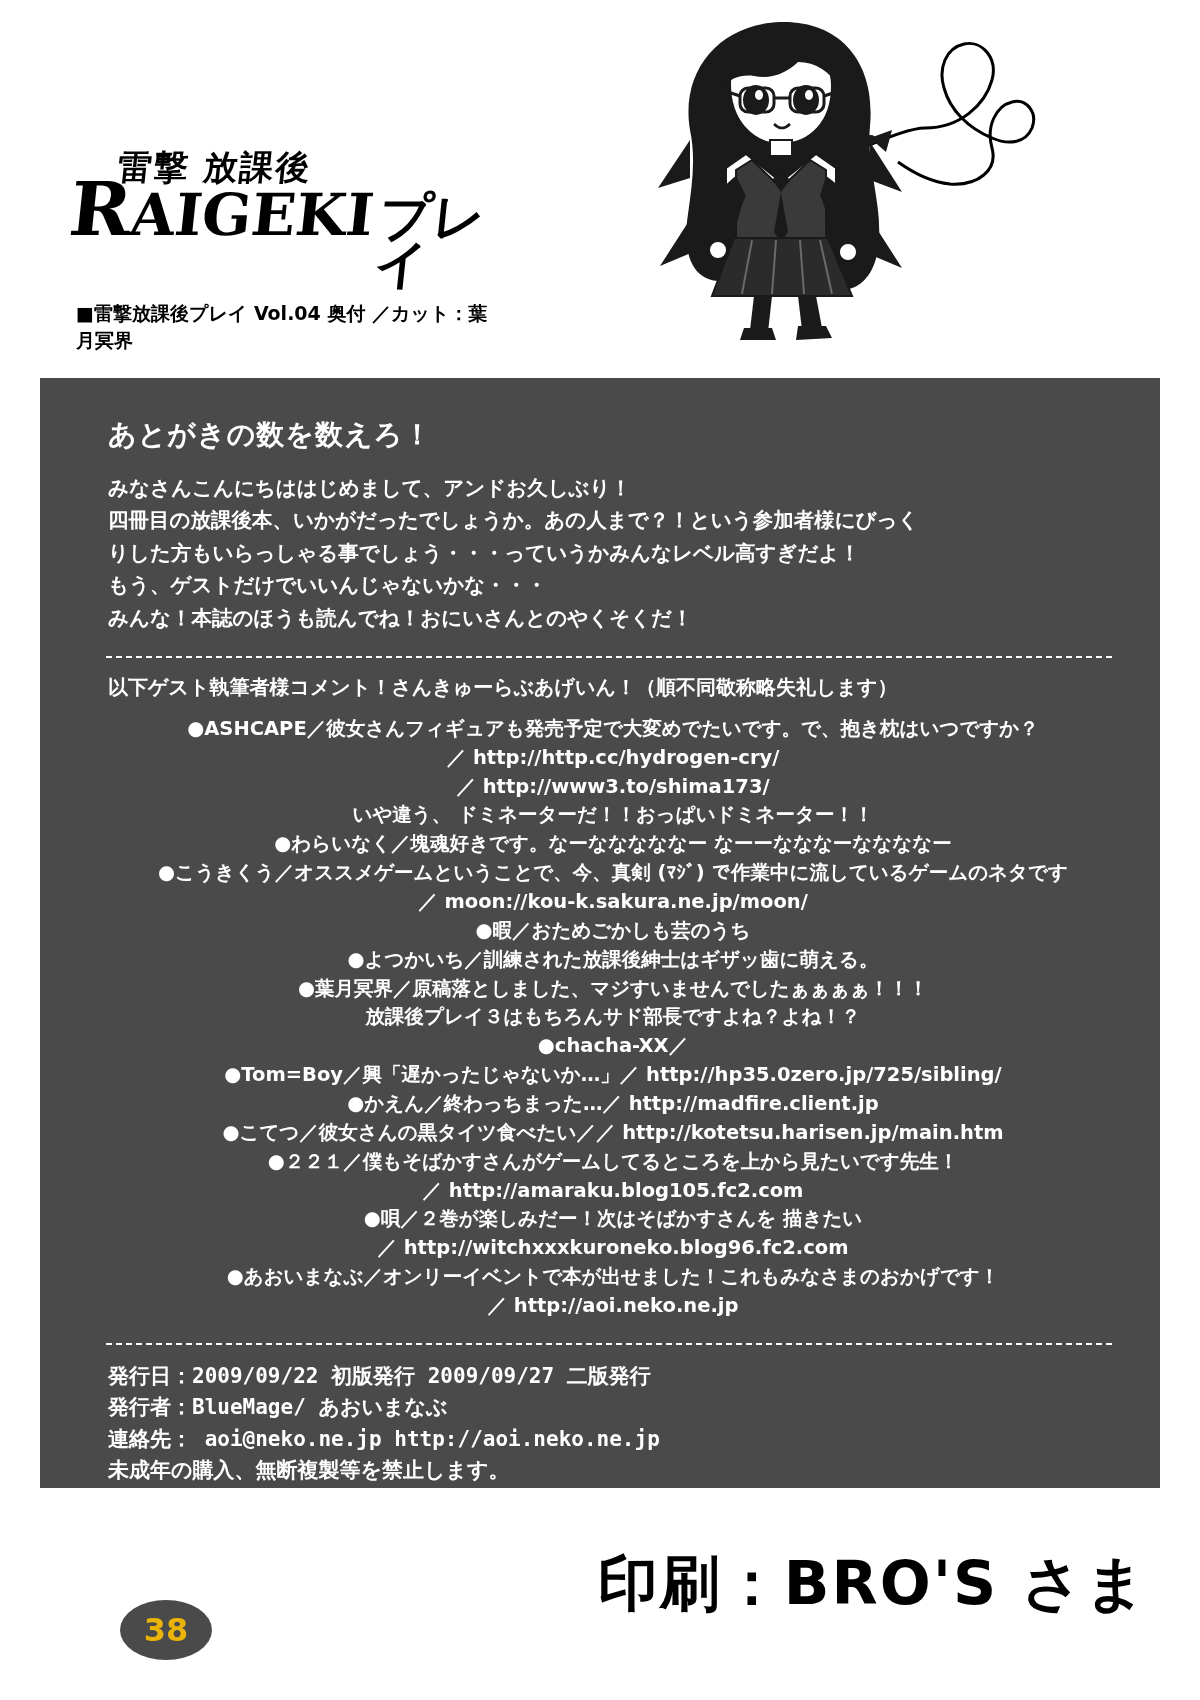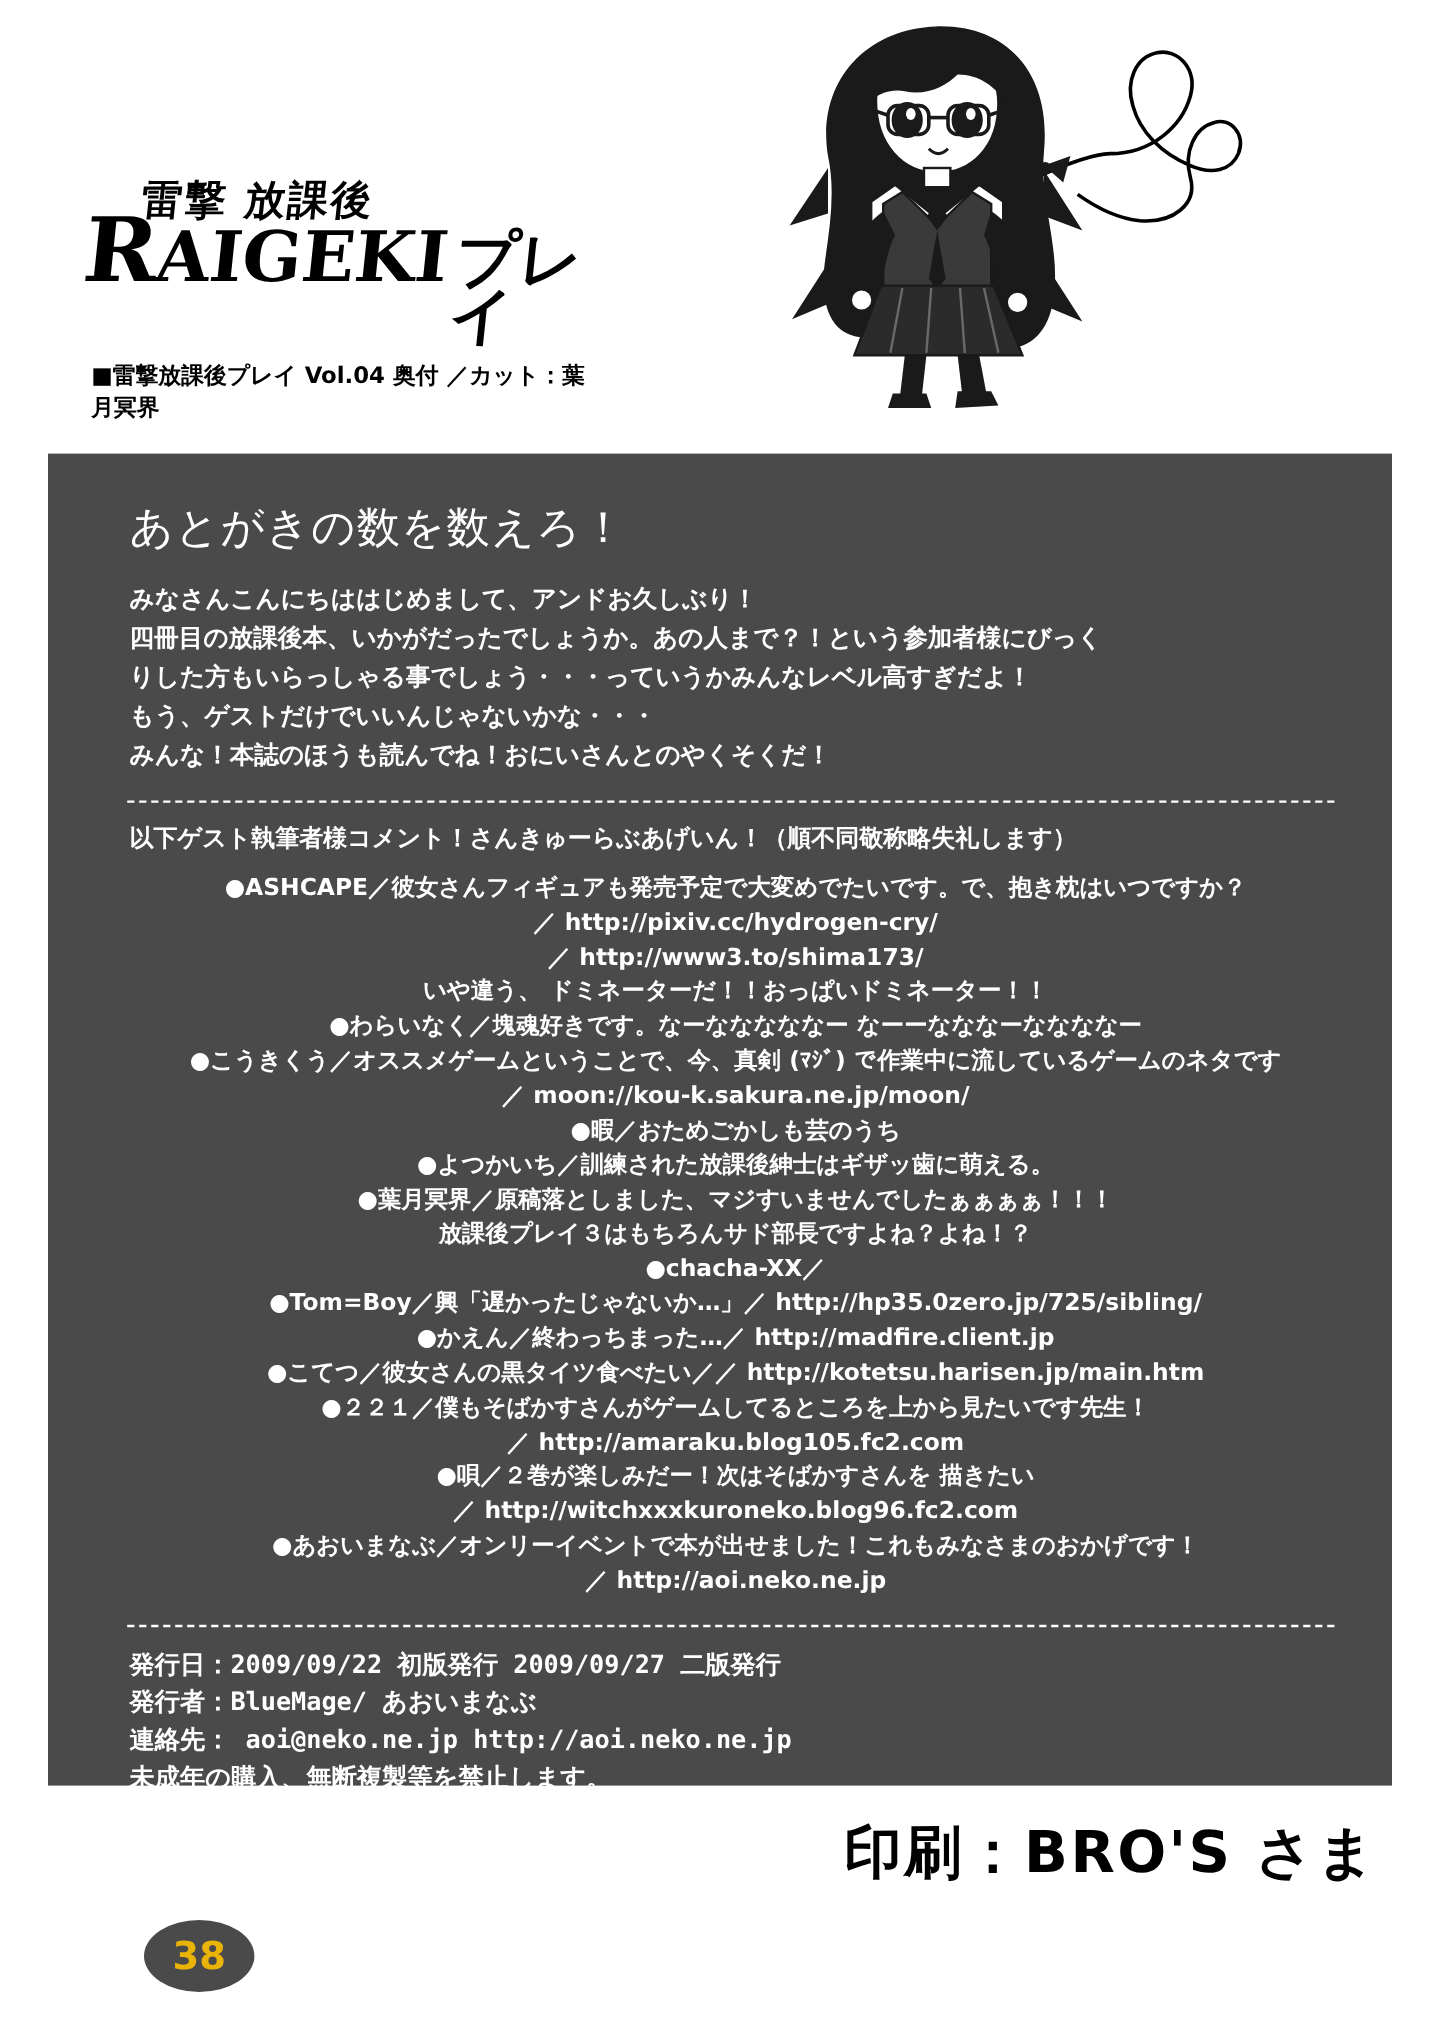--- a/index.html
+++ b/index.html
@@ -87,22 +87,22 @@
     top: 378px;
     width: 1120px;
     height: 1110px;
     background: #4a4a4a;
     color: #ffffff;
     box-sizing: border-box;
     padding: 26px 42px 20px 60px;
   }
   .panel-title {
     font-family: "DejaVu Sans", sans-serif;
-    font-weight: normal;
-    font-size: 36px;
+    font-weight: bold;
+    font-size: 28px;
     letter-spacing: 1px;
     margin: 12px 0 18px 8px;
   }
   .intro {
     font-family: "DejaVu Sans", sans-serif;
     font-weight: bold;
     font-size: 20.5px;
     line-height: 1.58;
     margin-left: 8px;
     white-space: pre-line;
@@ -136,24 +136,24 @@
     font-size: 21px;
     line-height: 1.5;
     margin-left: 8px;
     white-space: pre-line;
   }
 
   
   .printer {
     position: absolute;
     right: 52px;
-    top: 1512px;
-    font-family: "DejaVu Sans", sans-serif;
-    font-weight: bold;
-    font-size: 48px;
+    top: 1544px;
+    font-family: "DejaVu Sans", sans-serif;
+    font-weight: bold;
+    font-size: 60px;
     letter-spacing: 2px;
     white-space: nowrap;
   }
 
   
   .page-num {
     position: absolute;
     left: 120px;
     top: 1600px;
     width: 92px;
@@ -255,21 +255,21 @@
 りした方もいらっしゃる事でしょう・・・っていうかみんなレベル高すぎだよ！
 もう、ゲストだけでいいんじゃないかな・・・
 みんな！本誌のほうも読んでね！おにいさんとのやくそくだ！</div>
 
   <hr class="rule">
 
   <div class="guest-head">以下ゲスト執筆者様コメント！さんきゅーらぶあげいん！（順不同敬称略失礼します）</div>
 
   <div class="guest-list">
     <div class="guest-line">●ASHCAPE／彼女さんフィギュアも発売予定で大変めでたいです。で、抱き枕はいつですか？</div>
-    <div class="guest-line">／ http://pixiv.cc/hydrogen-cry/</div>
+    <div class="guest-line">／ http://http.cc/hydrogen-cry/</div>
     <div class="guest-line">／ http://www3.to/shima173/</div>
     <div class="guest-line">いや違う、 ドミネーターだ！！おっぱいドミネーター！！</div>
     <div class="guest-line">●わらいなく／塊魂好きです。なーなななななー なーーなななーななななー</div>
     <div class="guest-line">●こうきくう／オススメゲームということで、今、真剣 (ﾏｼﾞ) で作業中に流しているゲームのネタです</div>
     <div class="guest-line">／ moon://kou-k.sakura.ne.jp/moon/</div>
     <div class="guest-line">●暇／おためごかしも芸のうち</div>
     <div class="guest-line">●よつかいち／訓練された放課後紳士はギザッ歯に萌える。</div>
     <div class="guest-line">●葉月冥界／原稿落としました、マジすいませんでしたぁぁぁぁ！！！</div>
     <div class="guest-line">放課後プレイ３はもちろんサド部長ですよね？よね！？</div>
     <div class="guest-line">●chacha-XX／</div>

